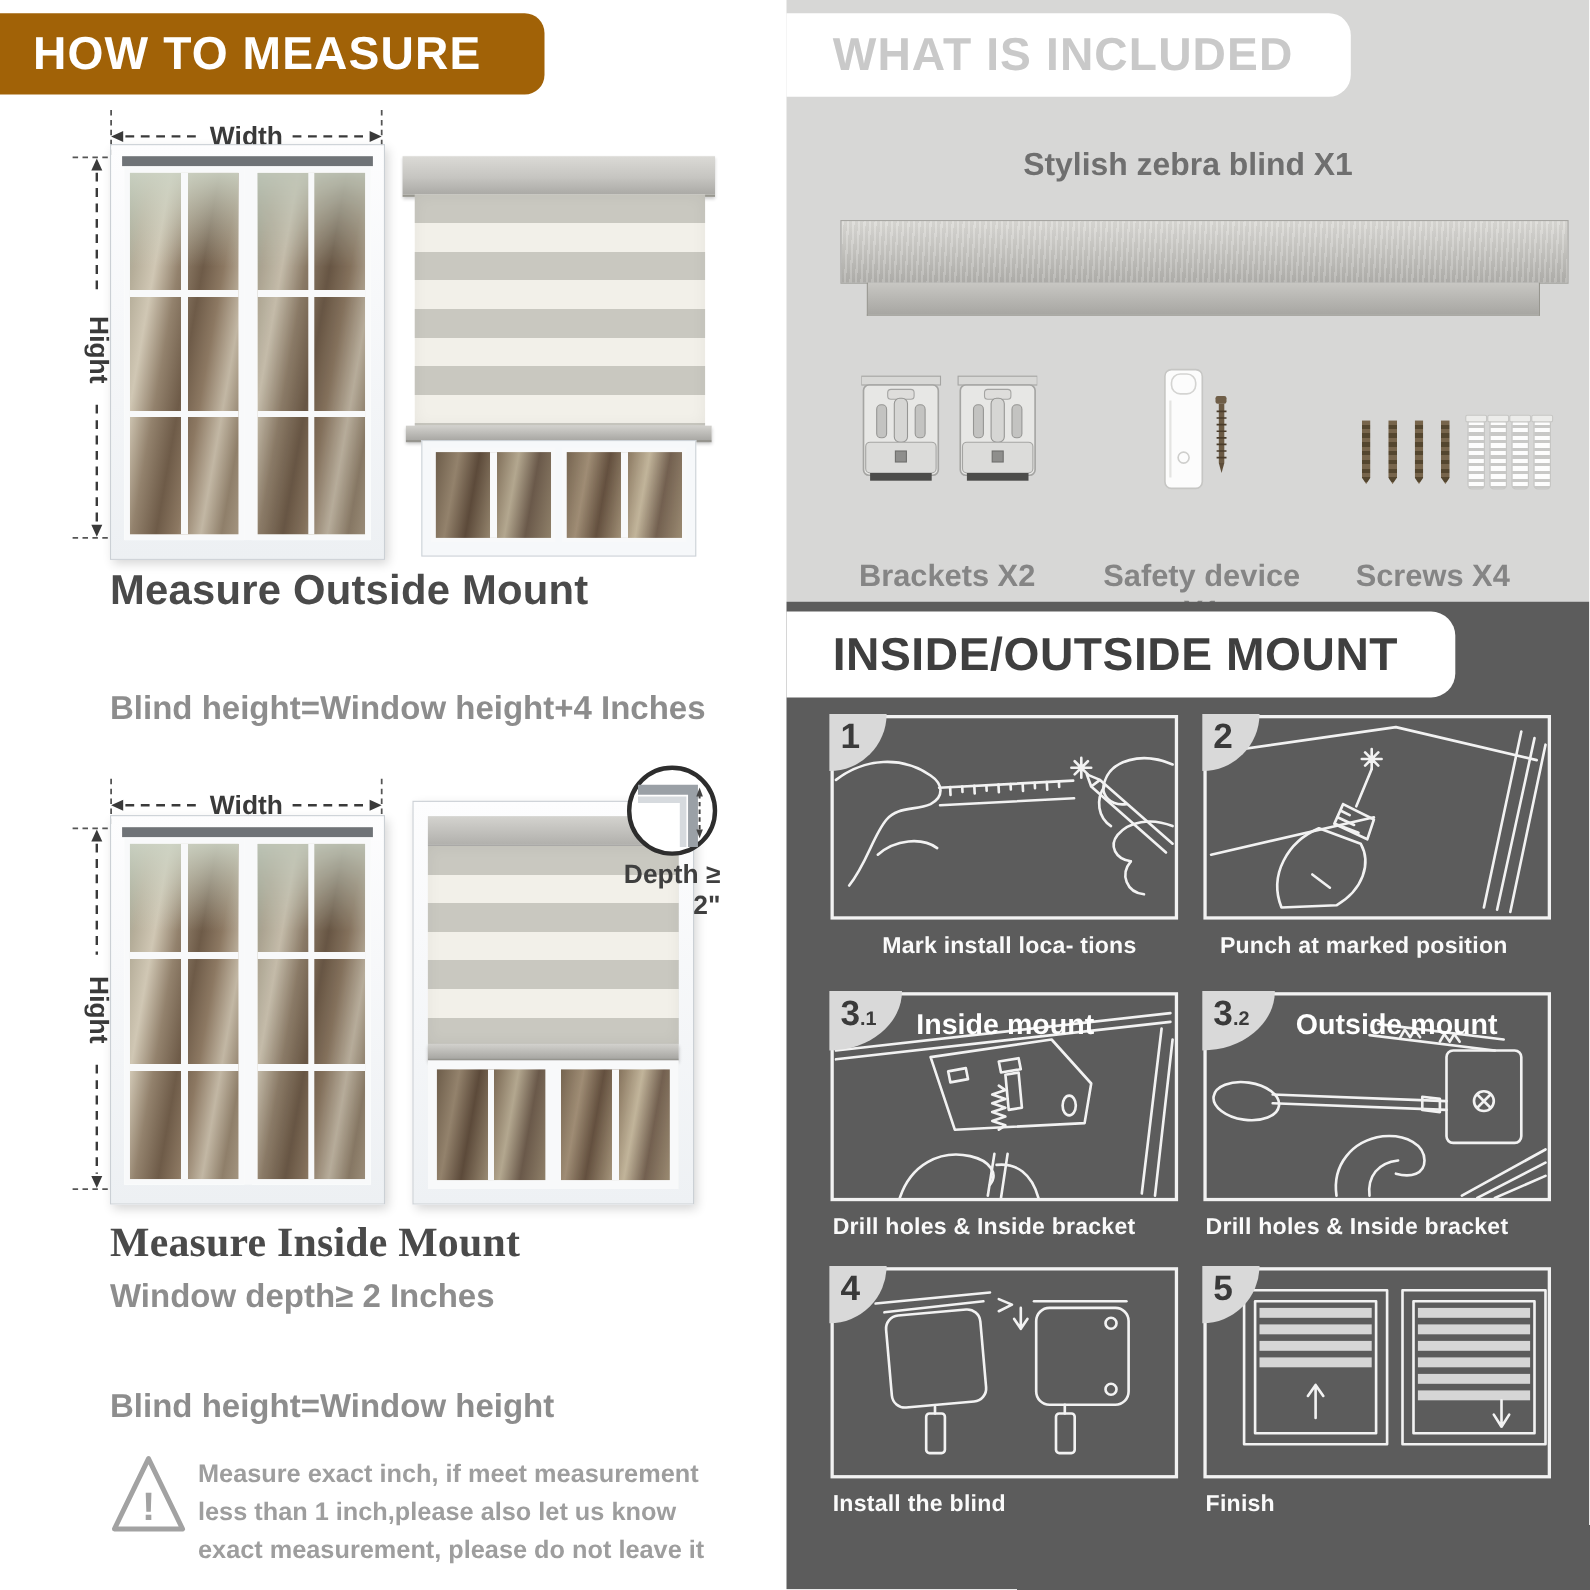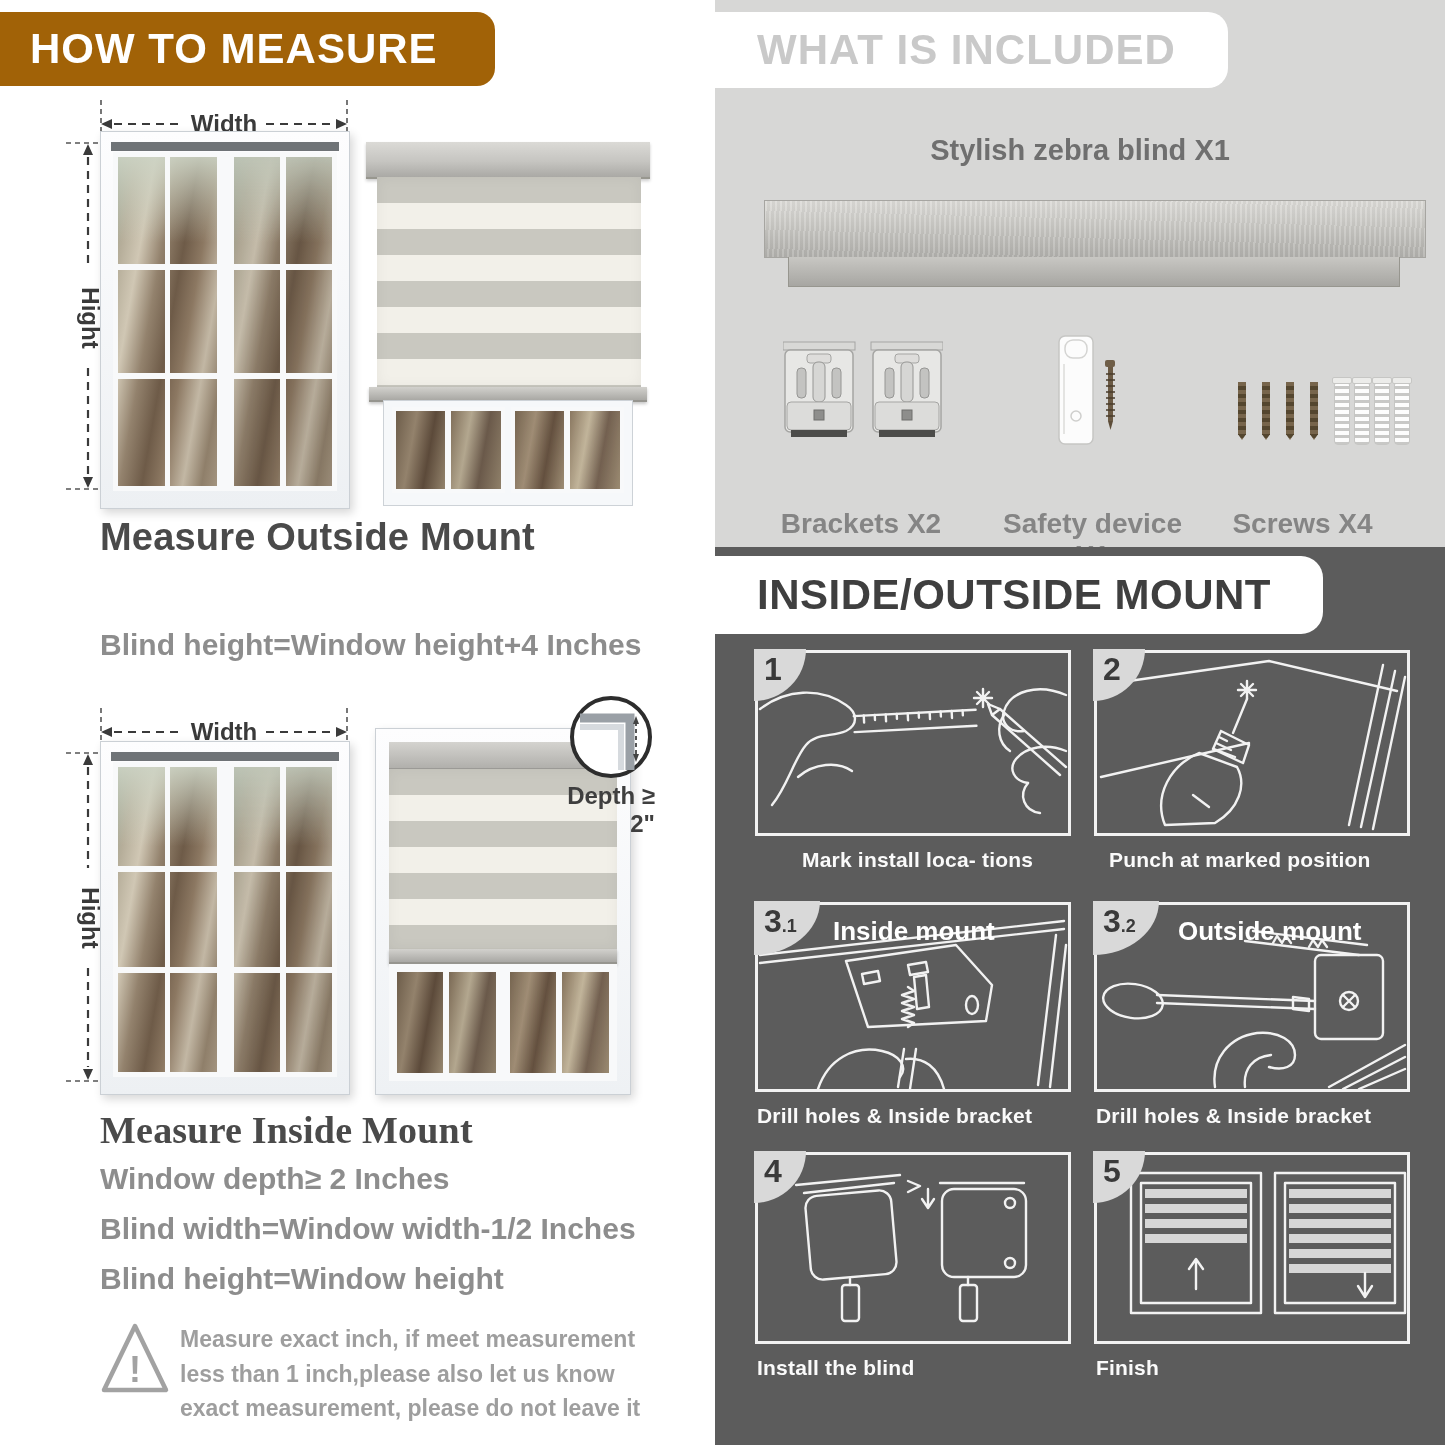--- a/index.html
+++ b/index.html
@@ -214,21 +214,20 @@
     <path d="M12,24 L62,24 L62,76" stroke="#9aa0a6" stroke-width="9" fill="none"></path>
     <path d="M12,33 L53,33 L53,76" stroke="#d6dade" stroke-width="6" fill="none"></path>
     <line x1="68" y1="28" x2="68" y2="62" stroke="#444" stroke-width="1.8" stroke-dasharray="4,3"></line>
     <polygon points="65,30 68,22 71,30" fill="#444"></polygon>
     <polygon points="65,60 68,68 71,60" fill="#444"></polygon>
   </svg>
   <div class="abs depth-label" style="left:540px;top:782px;width:115px;">Depth ≥ 2"</div>
 
   <div class="abs h-measure" style="left:100px;top:1108px;font-family:Liberation Serif, serif;">Measure Inside Mount</div>
   <div class="abs formula" style="left:100px;top:1162px;">Window depth≥ 2 Inches</div>
-  <div class="abs formula" style="left:100px;top:1212px;">Blind width=Window width-1/2 Inches</div>
   <div class="abs formula" style="left:100px;top:1262px;">Blind height=Window height</div>
 
   <svg class="abs" style="left:100px;top:1320px;" width="70" height="78" viewBox="0 0 70 78">
     <path d="M35,6 L66,70 L4,70 Z" fill="none" stroke="#a2a2a2" stroke-width="4.5" stroke-linejoin="round"></path>
     <text x="35" y="62" text-anchor="middle" font-size="36" font-weight="bold" fill="#a2a2a2" font-family="Liberation Sans, sans-serif">!</text>
   </svg>
   <div class="abs warn-text" style="left:180px;top:1322px;">Measure exact inch, if meet measurement less than 1 inch,please also let us know exact measurement, please do not leave it</div>
 
   <div class="abs panel-light"></div>
   <div class="abs banner-included">

